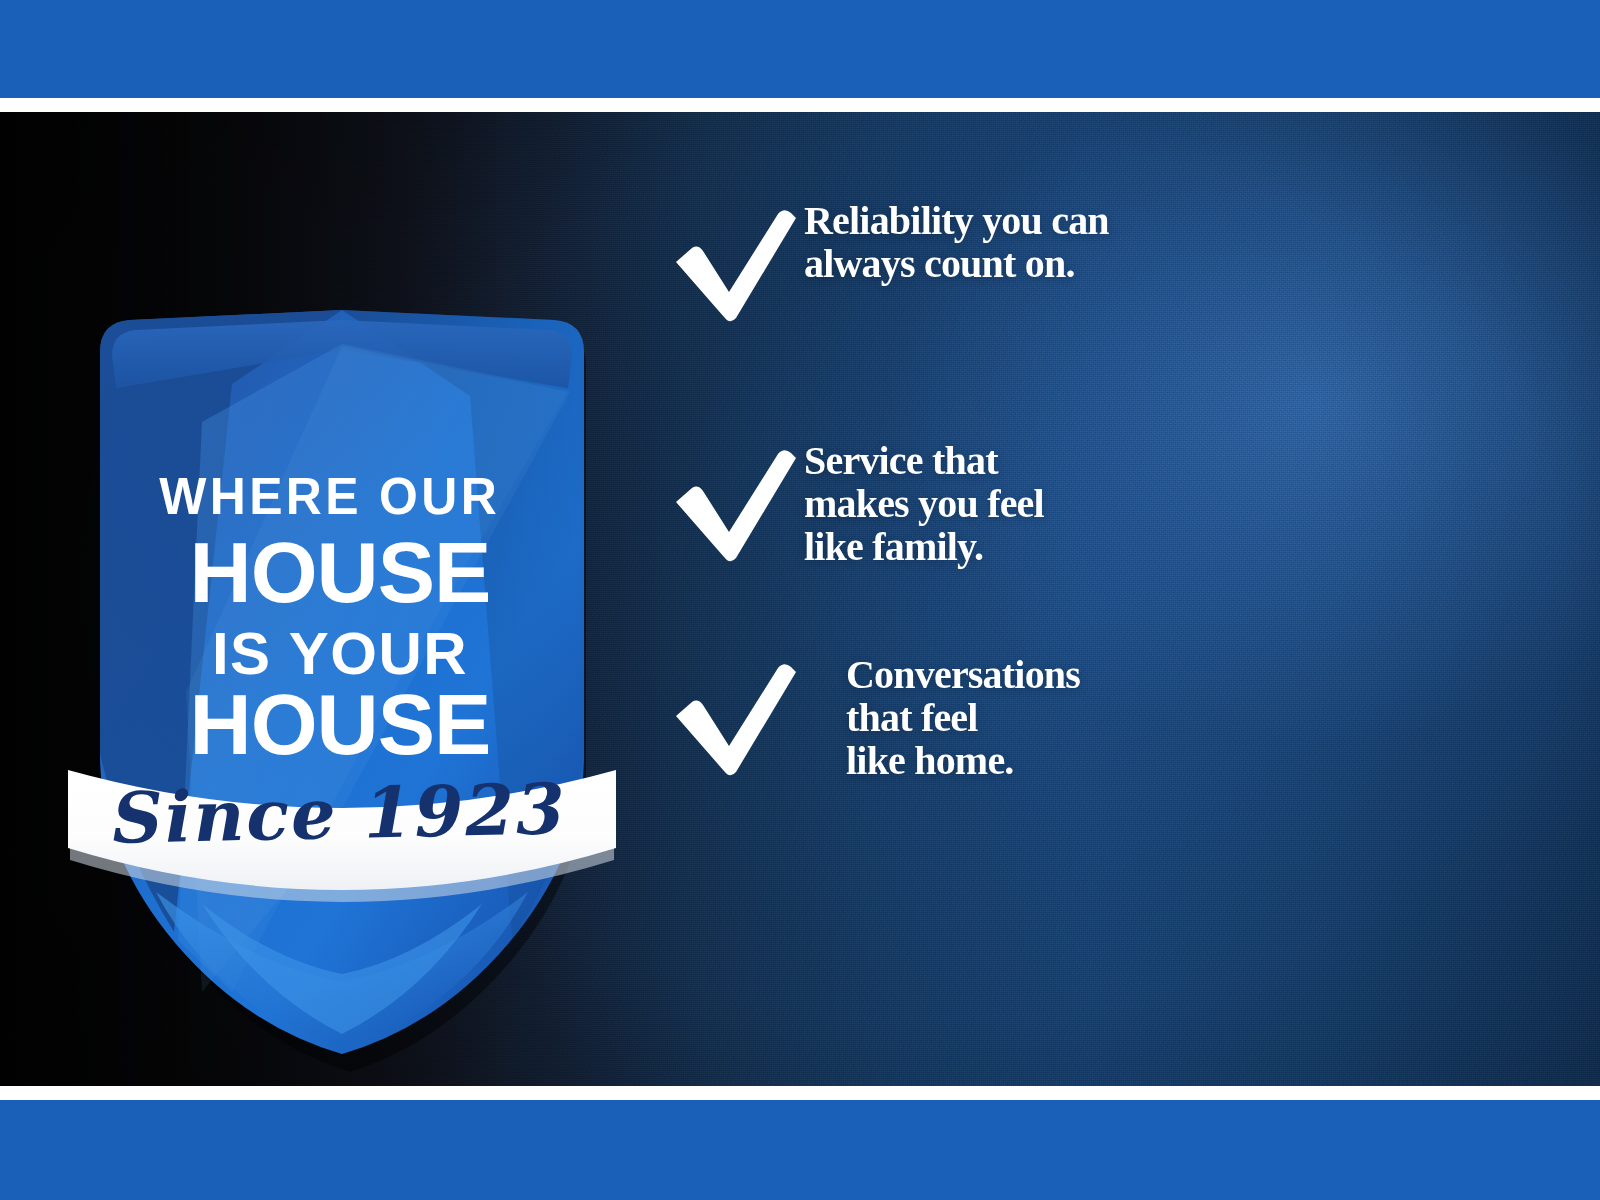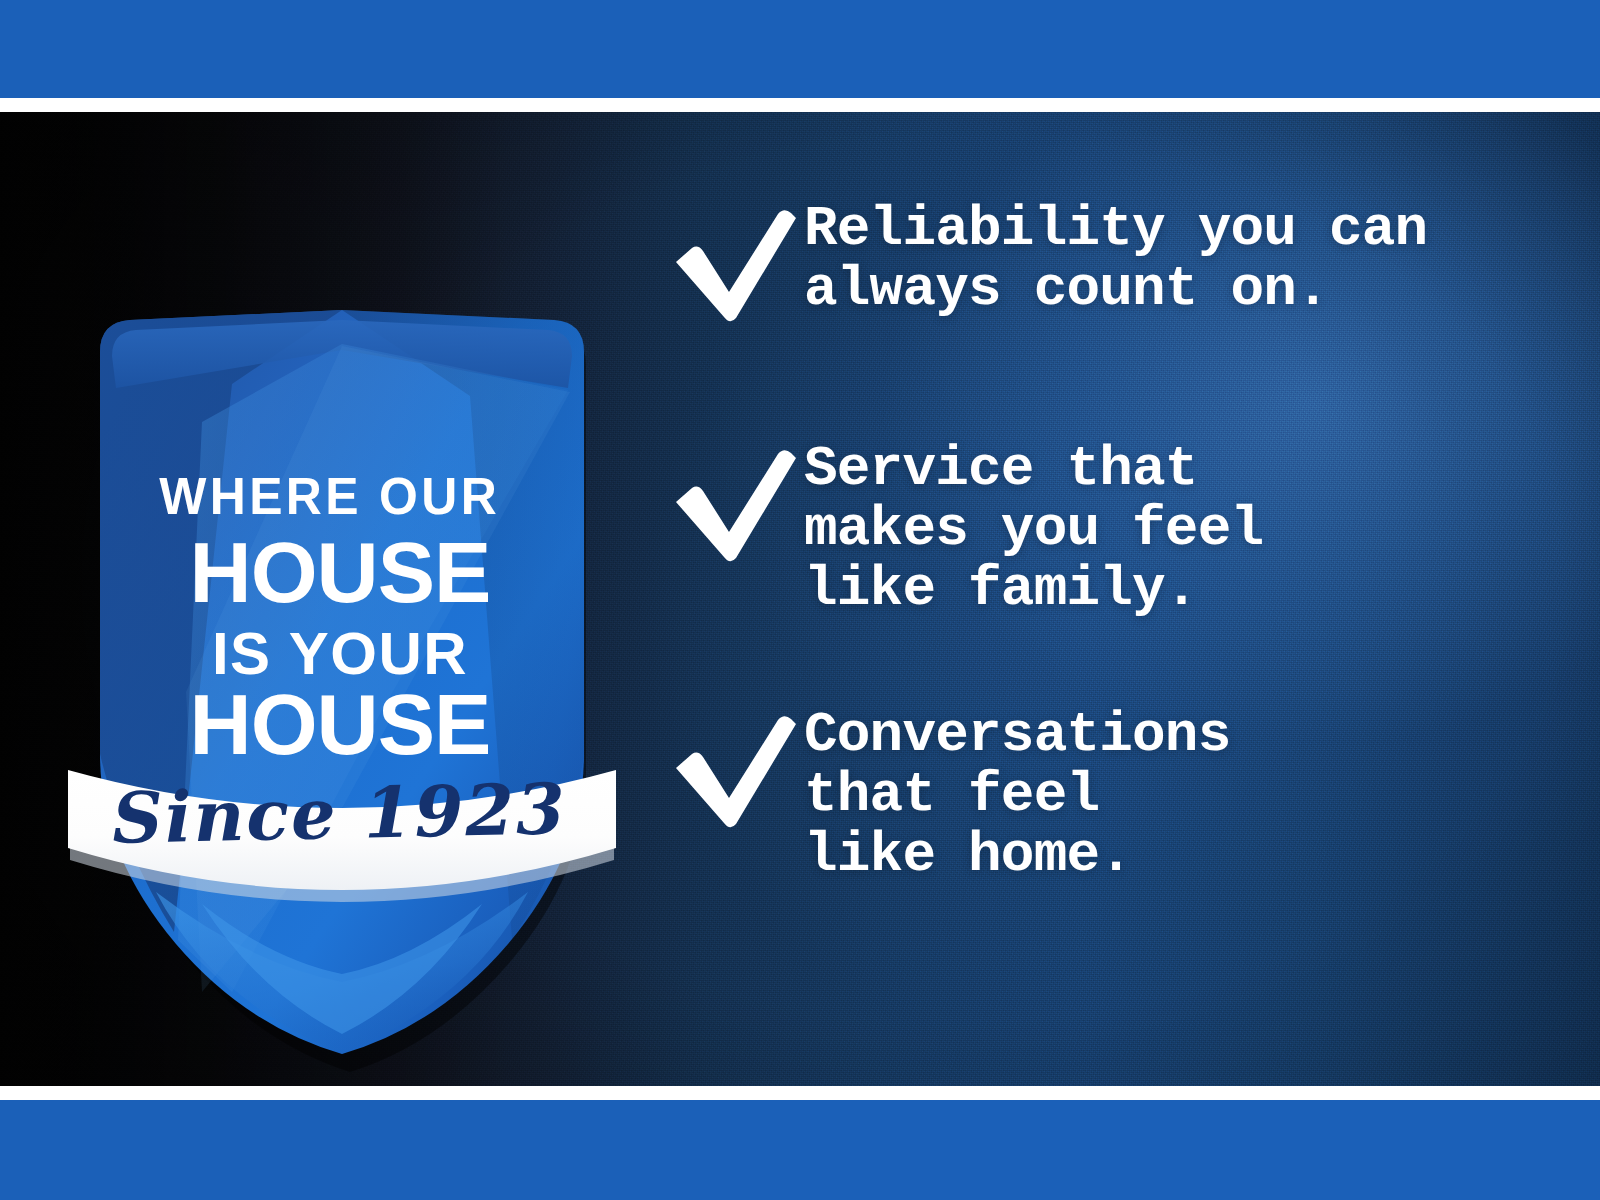--- a/index.html
+++ b/index.html
@@ -152,34 +152,34 @@
     position: absolute;
     left: 672px;
     top: 88px;       
     width: 880px;
   }
   .benefit {
     display: flex;
     align-items: flex-start;
     margin-bottom: 106px;
   }
-  .benefit:last-child { margin-bottom: 0; }
+  .benefit:last-child { margin-bottom: 0; gap: 42px; }
 
   .check {
     flex: 0 0 auto;
     width: 132px;
     padding-top: 12px;
   }
   .check svg { display: block; width: 126px; height: 112px; }
 
   .benefit-text {
     color: #ffffff;
-    font-family: Liberation Mono, monospace;
+    font-family: Liberation Serif, serif;
     font-weight: 700;
-    font-size: 56px;
+    font-size: 40px;
     line-height: 1.07;
     letter-spacing: -0.8px;
     white-space: pre-line;
     text-shadow: 0 2px 10px rgba(0,0,0,0.22);
   }
 
   
   .b1 { margin-bottom: 118px; }
   .b2 { margin-bottom: 86px; margin-top: 28px;  }
   .b1 .check { padding-top: 10px; }

